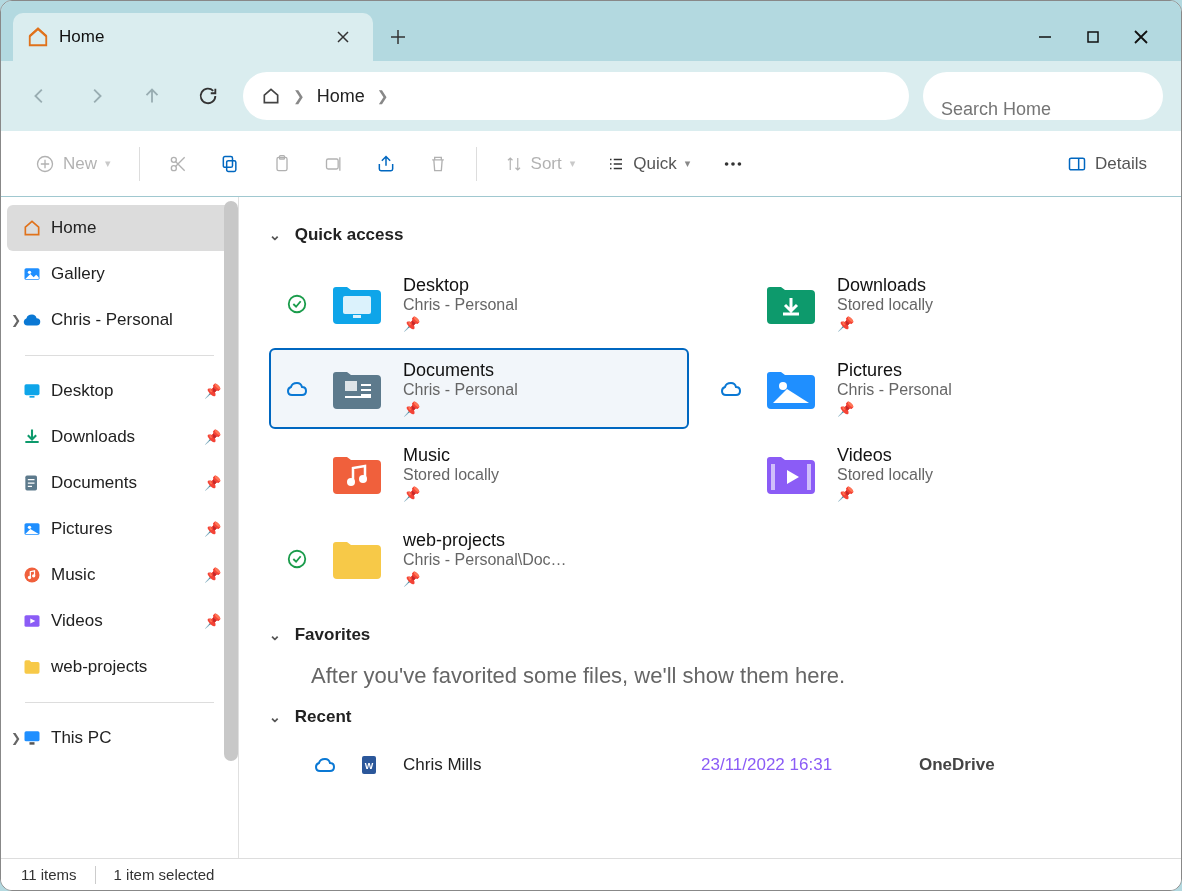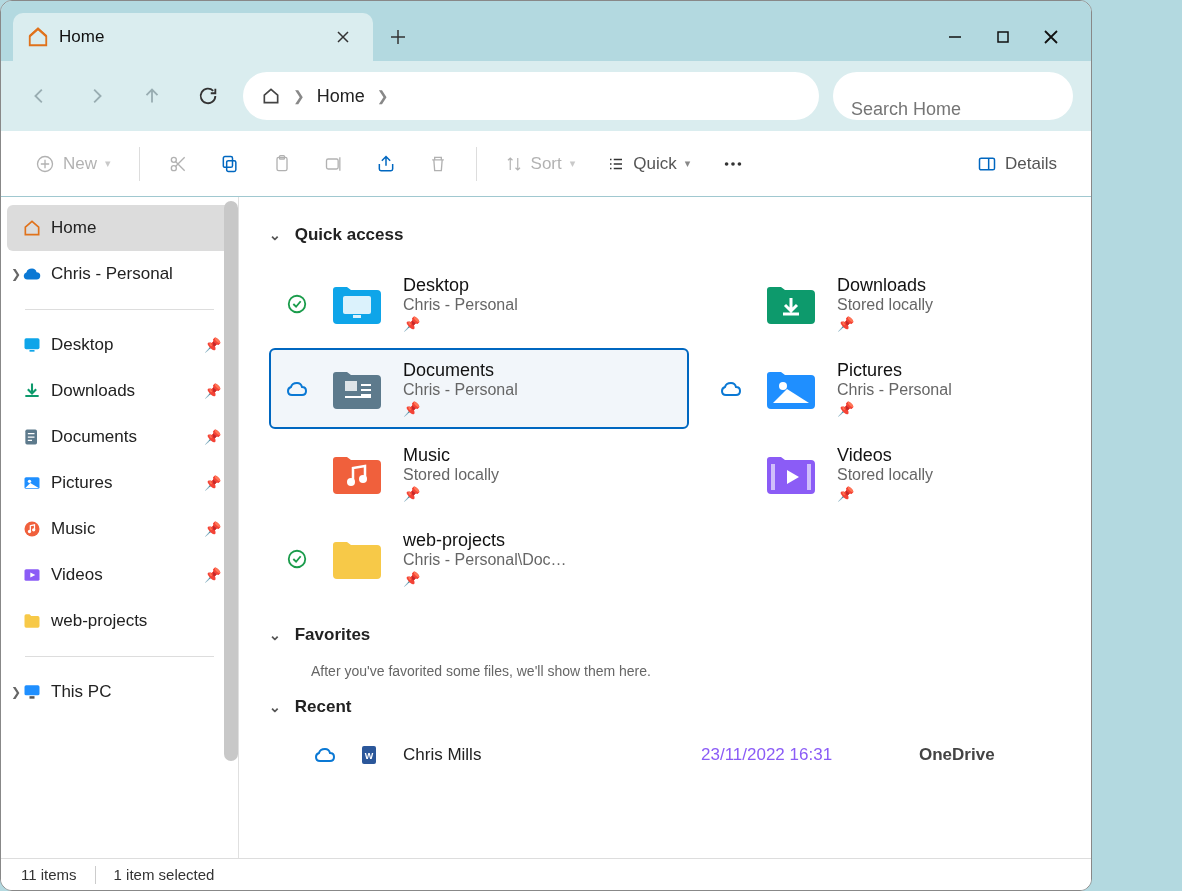--- a/index.html
+++ b/index.html
@@ -1,18 +1,18 @@
 <!DOCTYPE html>
 <html><head>
 <meta charset="utf-8">
 <style>
 * { box-sizing: border-box; margin: 0; padding: 0; font-family: "Segoe UI", Arial, sans-serif; }
 body { width: 1182px; height: 891px; background: #b3d9e0; overflow: hidden; }
 
-.window { width: 1092px; height: 891px; background: #fff; border-radius: 12px; overflow: hidden; display: flex; flex-direction: column; border: 1px solid #888; }
+.window { width: 1182px; height: 891px; background: #fff; border-radius: 12px; overflow: hidden; display: flex; flex-direction: column; border: 1px solid #888; }
 
 
 .titlebar { height: 60px; background: #b3d9e0; display: flex; align-items: flex-end; }
 .tab { background: #daedef; height: 48px; width: 360px; border-radius: 10px 10px 0 0; margin-left: 12px; display: flex; align-items: center; padding: 0 14px; gap: 10px; }
 .tab .title { flex: 1; font-size: 17px; color: #111; }
 .tab .close { width: 32px; height: 32px; display: flex; align-items: center; justify-content: center; font-size: 18px; color: #333; cursor: pointer; }
 .newtab { width: 50px; height: 48px; display: flex; align-items: center; justify-content: center; font-size: 22px; color: #333; cursor: pointer; }
 .spacer { flex: 1; }
 .wincontrols { display: flex; gap: 24px; padding: 0 28px; height: 48px; align-items: center; }
 .wincontrols .btn { width: 24px; height: 24px; display: flex; align-items: center; justify-content: center; cursor: pointer; color: #1a1a1a; }
@@ -54,21 +54,21 @@
 
 .qa-grid { display: grid; grid-template-columns: repeat(2, 420px); gap: 4px 14px; margin-left: 0; }
 .qa-item { display: flex; align-items: center; gap: 16px; padding: 10px 12px; border-radius: 6px; border: 2px solid transparent; cursor: pointer; }
 .qa-item.selected { border: 2px solid #0067c0; background: #f2f6fa; }
 .qa-status { width: 28px; display: flex; justify-content: center; }
 .qa-icon { width: 60px; height: 52px; display: flex; align-items: center; justify-content: center; }
 .qa-text .name { font-size: 18px; color: #111; }
 .qa-text .loc { font-size: 16px; color: #666; }
 .qa-text .pinrow { color: #888; font-size: 14px; margin-top: 2px; }
 
-.fav-empty { color: #666; font-size: 14px; margin: 0 0 18px 42px; }
+.fav-empty { color: #666; font-size: 22px; margin: 0 0 18px 42px; }
 
 .recent-row { display: flex; align-items: center; gap: 18px; padding: 8px 12px 8px 42px; font-size: 17px; color: #222; cursor: pointer; }
 .recent-row .ricon { width: 28px; display: flex; justify-content: center; }
 .recent-row .rfileicon { width: 28px; }
 .recent-row .rname { width: 280px; }
 .recent-row .rdate { width: 200px; color: #8b5cf6; }
 .recent-row .rloc { color: #444; font-weight: bold; }
 
 
 .statusbar { height: 32px; border-top: 1px solid #ddd; display: flex; align-items: center; padding: 0 20px; gap: 18px; font-size: 15px; color: #333; background: #fff; }
@@ -263,20 +263,30 @@
     <div class="sidebar">
       <div class="side-item active">
         <span class="icon">
             <svg width="20" height="20" viewBox="0 0 24 24">
               <path d="M4 11 L12 4 L20 11 V20 H4 Z" fill="none" stroke="#e0721b" stroke-width="2"></path>
             </svg>
           </span>
         <span>Home</span>
       </div>
       <div class="side-item">
+        <span class="icon">
+            <svg width="20" height="20" viewBox="0 0 24 24">
+              <rect x="3" y="5" width="18" height="14" rx="2" fill="#1f8fff"></rect>
+              <circle cx="9" cy="10" r="2" fill="#fff"></circle>
+              <path d="M4 18 L10 12 L14 16 L17 13 L20 16 V18 Z" fill="#fff"></path>
+            </svg>
+          </span>
+        <span>Gallery</span>
+      </div>
+      <div class="side-item">
         <span class="expand">❯</span>
         <span class="icon">
             <svg width="22" height="22" viewBox="0 0 24 24">
               <path d="M7 18 Q3 18 3 14 Q3 11 6 10 Q7 6 12 6 Q16 6 17 10 Q21 10 21 14 Q21 18 17 18 Z" fill="#0a78d4"></path>
             </svg>
           </span>
         <span>Chris - Personal</span>
       </div>
       <div class="side-divider"></div>
       <div class="side-item">

